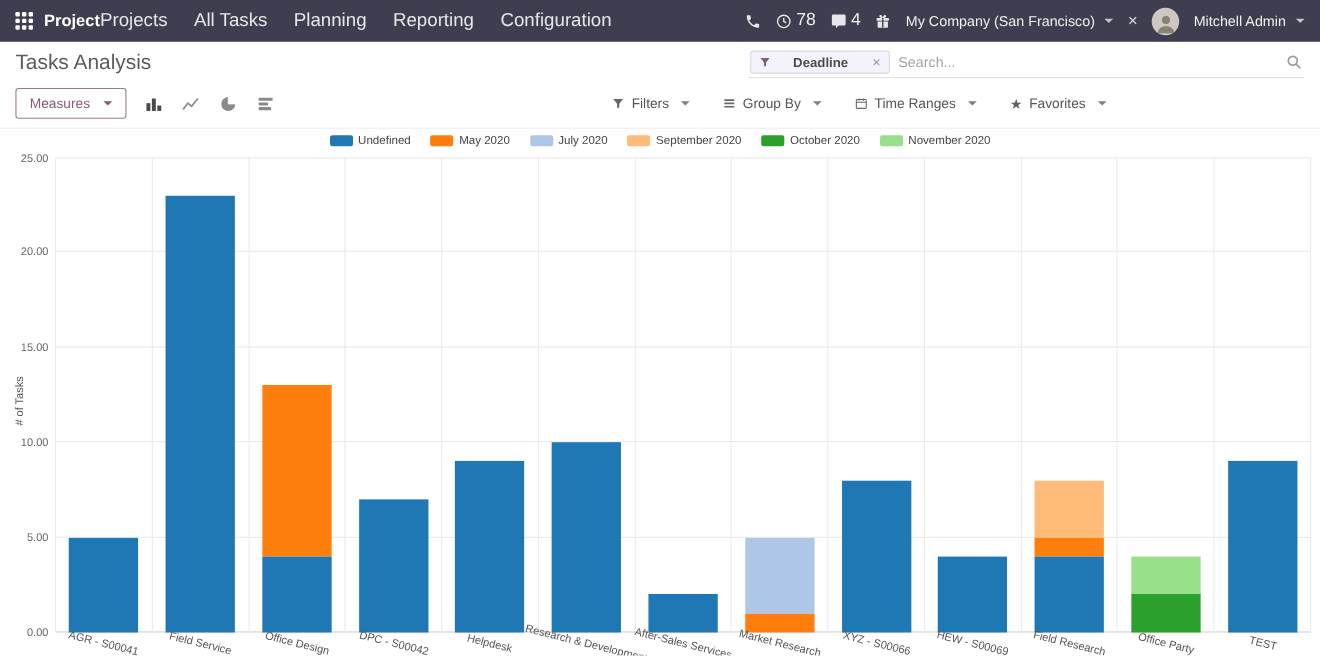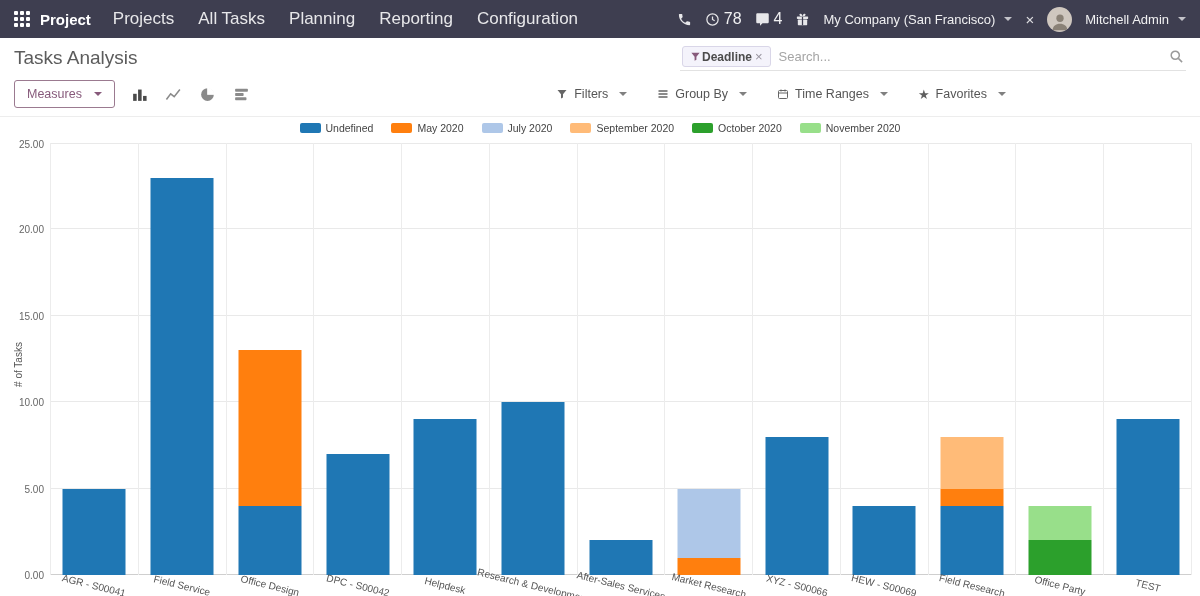--- a/index.html
+++ b/index.html
@@ -4,39 +4,39 @@
 <style>
   html,body{margin:0;padding:0;width:1200px;height:596px;overflow:hidden;background:#fff;
     font-family:"Liberation Sans",sans-serif;-webkit-font-smoothing:antialiased;}
 
   
   .navbar{height:38px;background:#3e3e50;display:flex;align-items:center;justify-content:space-between;
     color:#fff;padding:0 14px;box-sizing:border-box;}
   .nav-left{display:flex;align-items:center;}
   .apps-grid{display:grid;grid-template-columns:repeat(3,4px);grid-gap:2px;margin-right:10px;cursor:pointer;}
   .apps-grid i{width:4px;height:4px;background:#fff;border-radius:1px;display:block;}
-  .brand{font-weight:bold;font-size:15px;margin-right:22px;cursor:pointer;}
+  .brand{font-weight:bold;font-size:15px;cursor:pointer;}
   .nav-menu{display:flex;gap:24px;font-size:17px;color:rgba(255,255,255,.88);}
   .nav-menu span{cursor:pointer;white-space:nowrap;}
   .nav-right{display:flex;align-items:center;gap:13px;font-size:13px;color:rgba(255,255,255,.92);}
   .sysicon{display:flex;align-items:center;gap:4px;cursor:pointer;}
   .sysicon svg{display:block;}
   .count{font-size:16px;}
   .caret{display:inline-block;width:0;height:0;border-left:4px solid transparent;border-right:4px solid transparent;
     border-top:4px solid currentColor;margin-left:5px;vertical-align:middle;opacity:.75;}
   .avatar{width:25px;height:25px;border-radius:50%;background:#cfc7bf;display:flex;align-items:flex-end;
     justify-content:center;overflow:hidden;cursor:pointer;}
   .xglyph{font-size:15px;line-height:1;cursor:pointer;opacity:.9;}
 
   
   .header-row{display:flex;justify-content:space-between;align-items:center;padding:5px 14px 0 14px;height:30px;box-sizing:content-box;}
   .page-title{font-size:19px;color:#5c5c5c;font-weight:normal;margin:0;}
   .searchbar{display:flex;align-items:center;width:502px;border-bottom:1px solid #e2e2e2;padding:1px 2px 3px 2px;}
   .facet{display:flex;align-items:center;border:1px solid #d9d6e8;background:#f4f3fb;border-radius:3px;
-    padding:2px 7px;gap:1px;font-size:12px;font-weight:bold;color:#4c4c4c;cursor:pointer;}
+    padding:2px 7px;gap:20px;font-size:12px;font-weight:bold;color:#4c4c4c;cursor:pointer;}
   .facet .x{color:#98949f;font-weight:normal;font-size:13px;margin-left:2px;cursor:pointer;}
   .search-input{flex:1;border:none;outline:none;font-size:13px;color:#888;padding:3px 8px;background:transparent;
     font-family:"Liberation Sans",sans-serif;}
   .search-input::placeholder{color:#a5a5a5;}
 
   
   .control-row{display:flex;justify-content:space-between;align-items:center;padding:7px 14px 8px 14px;
     border-bottom:1px solid #ededed;}
   .cp-left{display:flex;align-items:center;gap:14px;}
   .btn-measures{border:1px solid #9b7a90;color:#875a7b;background:#fff;font-size:12.5px;padding:6px 12px;

